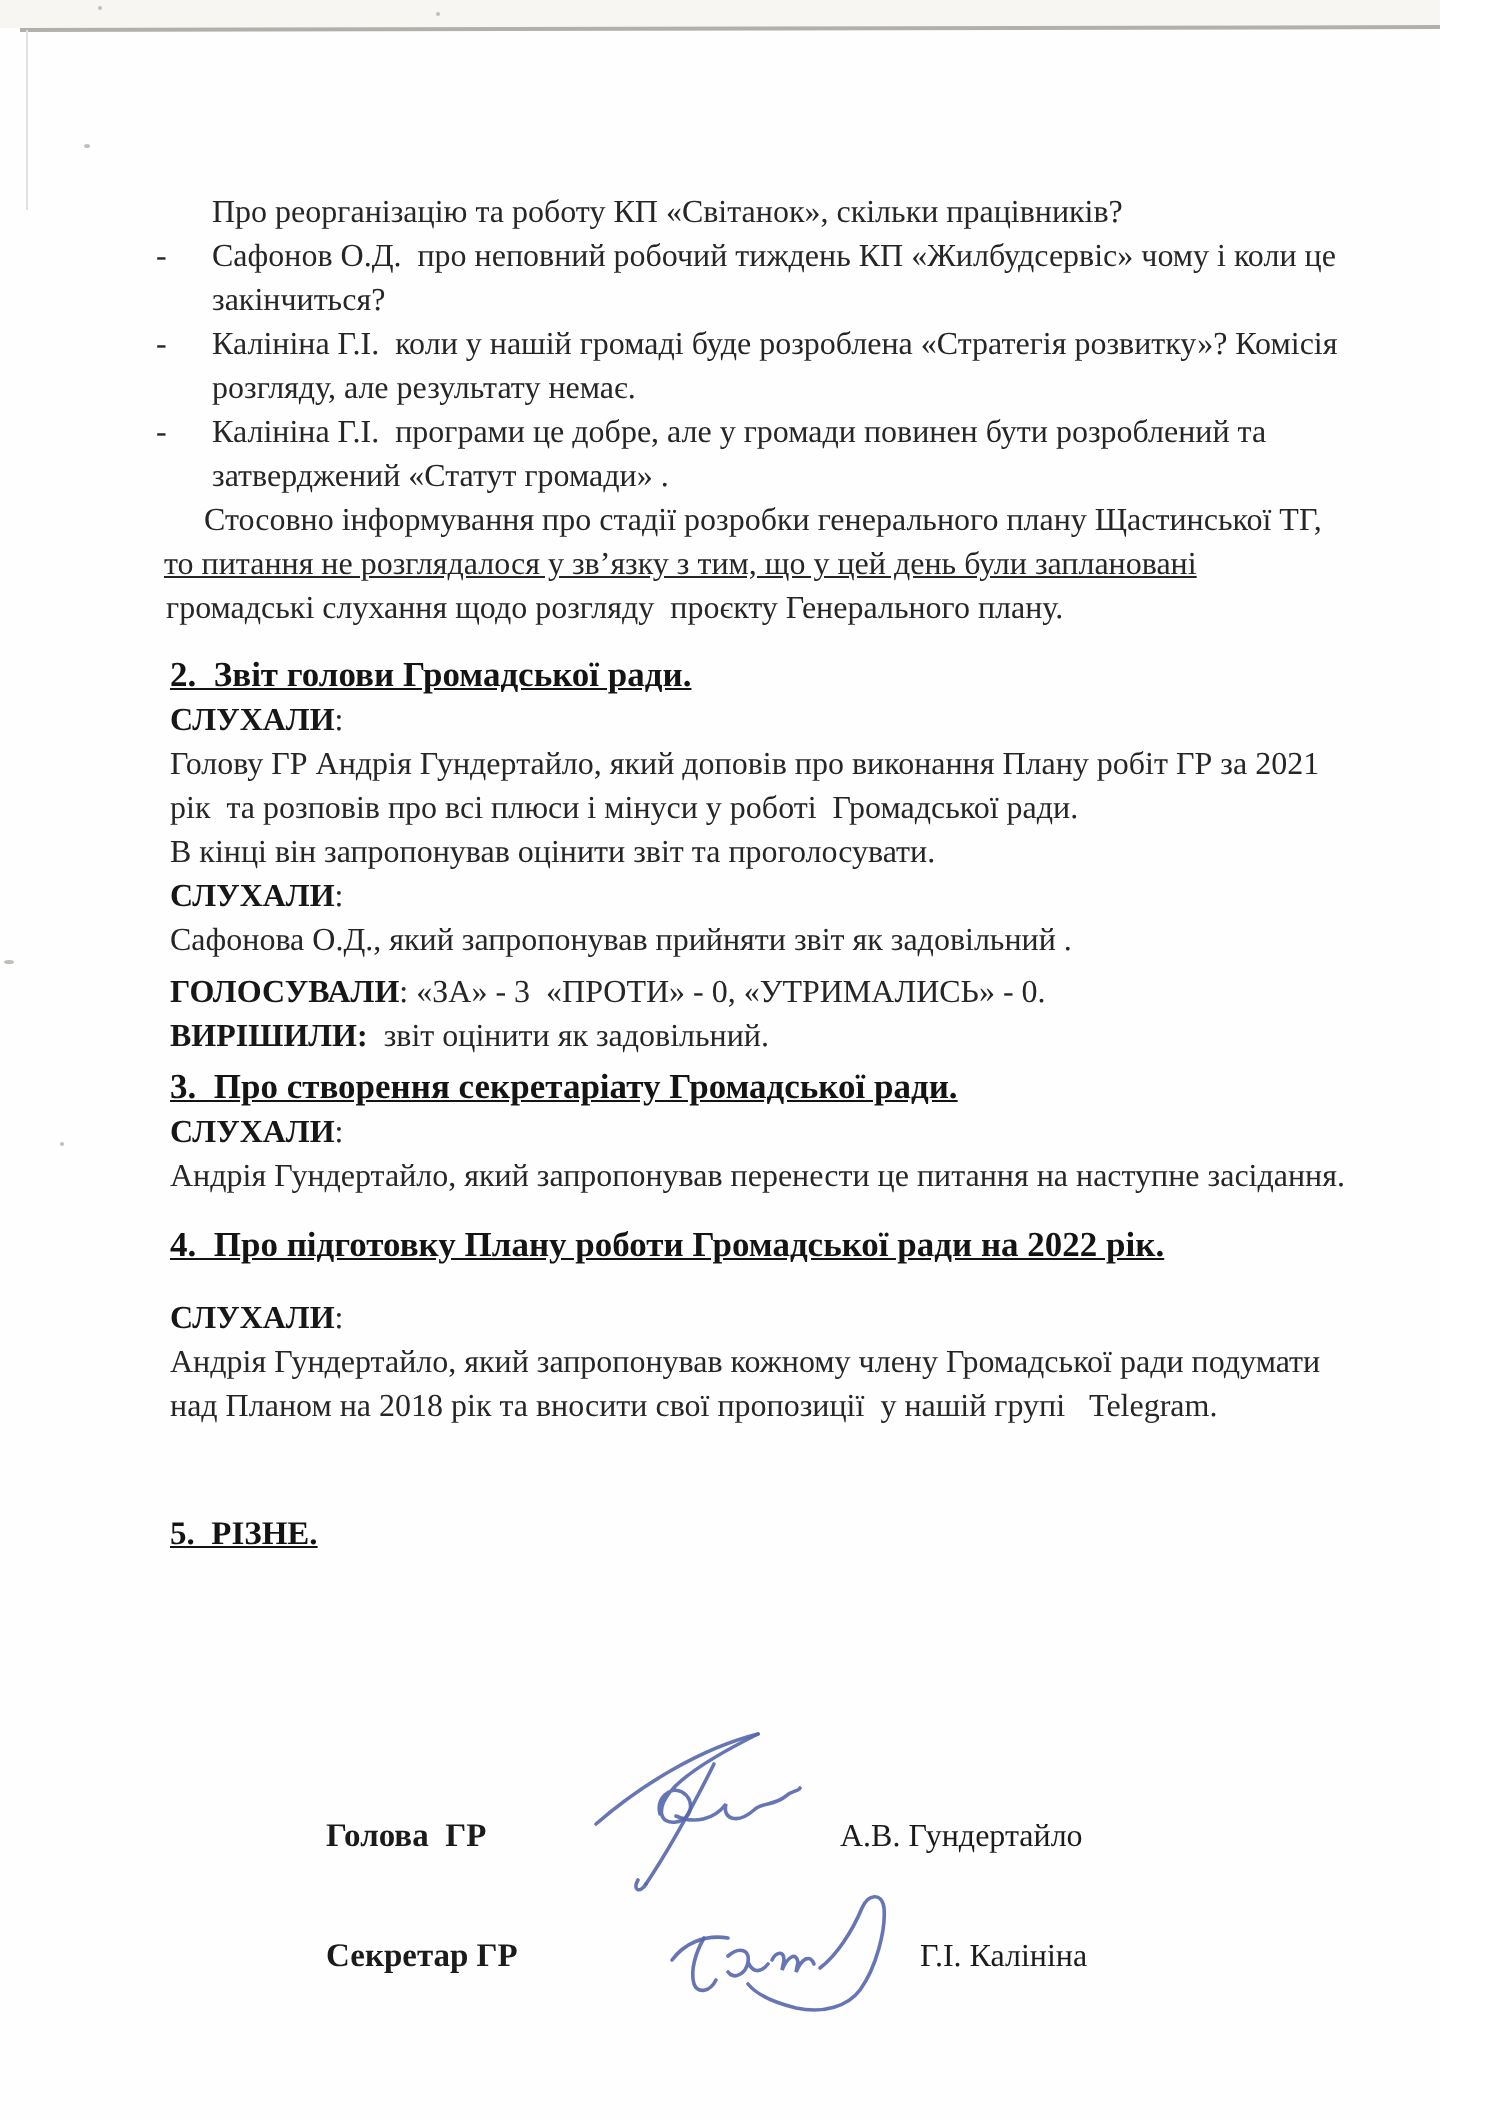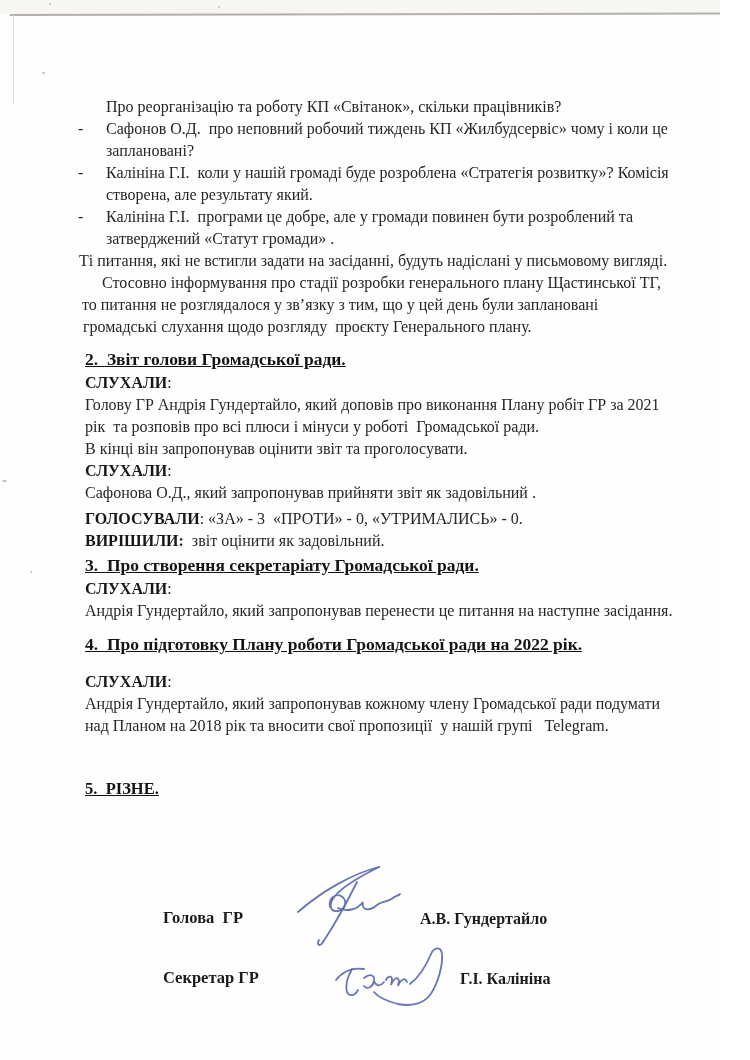--- a/index.html
+++ b/index.html
@@ -27,21 +27,21 @@
   .bullet .marker{position:absolute;left:-7px;top:0;}
   .indent-first{padding-left:17px;}
   .heading{font-weight:bold;color:#141414;font-size:17.5px;line-height:26px;white-space:pre;text-decoration:underline;}
   .h2m{margin-top:8px;}
   .h3m{}
   .h4m{margin-top:9px;}
   .sl4m{margin-top:14px;}
   .votem{margin-top:4px;}
   .h5m{margin-top:41px;font-size:16.5px;line-height:22px;}
   .sig-label{position:absolute;font-weight:bold;color:#1b1b1b;font-size:16.5px;white-space:pre;}
-  .sig-name{position:absolute;font-weight:bold;color:#1b1b1b;font-size:16px;white-space:pre;}
+  .sig-name{position:absolute;font-weight:normal;color:#1b1b1b;font-size:16px;white-space:pre;}
   .sig-svg{position:absolute;}
   .sig-svg path{fill:none;stroke:#5567ad;stroke-width:1.8;stroke-linecap:round;stroke-opacity:.9;}
 </style>
 </head>
 <body>
 
 <div class="page">
 
   <div class="scan-top-strip"></div>
   <div class="scan-edge-line"></div>
@@ -52,40 +52,39 @@
   <div class="speck" style="left:2px;top:480px;width:5px;height:2px;"></div>
   <div class="speck" style="left:30px;top:571px;width:2px;height:2px;"></div>
 
   <div class="content">
 
     <div class="line cont-line">Про реорганізацію та роботу КП «Світанок», скільки працівників?</div>
 
     <div class="bullet">
       <span class="marker">-</span>
       <div class="line">Сафонов О.Д.  про неповний робочий тиждень КП «Жилбудсервіс» чому і коли це</div>
-      <div class="line">заплановані?</div>
+      <div class="line">закінчиться?</div>
     </div>
 
     <div class="bullet">
       <span class="marker">-</span>
       <div class="line">Калініна Г.І.  коли у нашій громаді буде розроблена «Стратегія розвитку»? Комісія</div>
-      <div class="line">створена, але результату який.</div>
+      <div class="line">розгляду, але результату немає.</div>
     </div>
 
     <div class="bullet">
       <span class="marker">-</span>
       <div class="line">Калініна Г.І.  програми це добре, але у громади повинен бути розроблений та</div>
       <div class="line">затверджений «Статут громади» .</div>
     </div>
 
-    <div class="line" style="margin-left:-6px;">Ті питання, які не встигли задати на засіданні, будуть надіслані у письмовому вигляді.</div>
 
     <div>
       <div class="line indent-first">Стосовно інформування про стадії розробки генерального плану Щастинської ТГ,</div>
-      <div class="line" style="margin-left:-3px;">то питання не розглядалося у зв’язку з тим, що у цей день були заплановані</div>
+      <div class="line" style="margin-left:-3px;text-decoration:underline;">то питання не розглядалося у зв’язку з тим, що у цей день були заплановані</div>
       <div class="line" style="margin-left:-2px;">громадські слухання щодо розгляду  проєкту Генерального плану.</div>
     </div>
 
     <div class="heading h2m">2.  Звіт голови Громадської ради.</div>
     <div class="line"><span class="b">СЛУХАЛИ</span><span>:</span></div>
     <div class="line">Голову ГР Андрія Гундертайло, який доповів про виконання Плану робіт ГР за 2021</div>
     <div class="line">рік  та розповів про всі плюси і мінуси у роботі  Громадської ради.</div>
     <div class="line">В кінці він запропонував оцінити звіт та проголосувати.</div>
     <div class="line"><span class="b">СЛУХАЛИ</span><span>:</span></div>
     <div class="line">Сафонова О.Д., який запропонував прийняти звіт як задовільний .</div>

